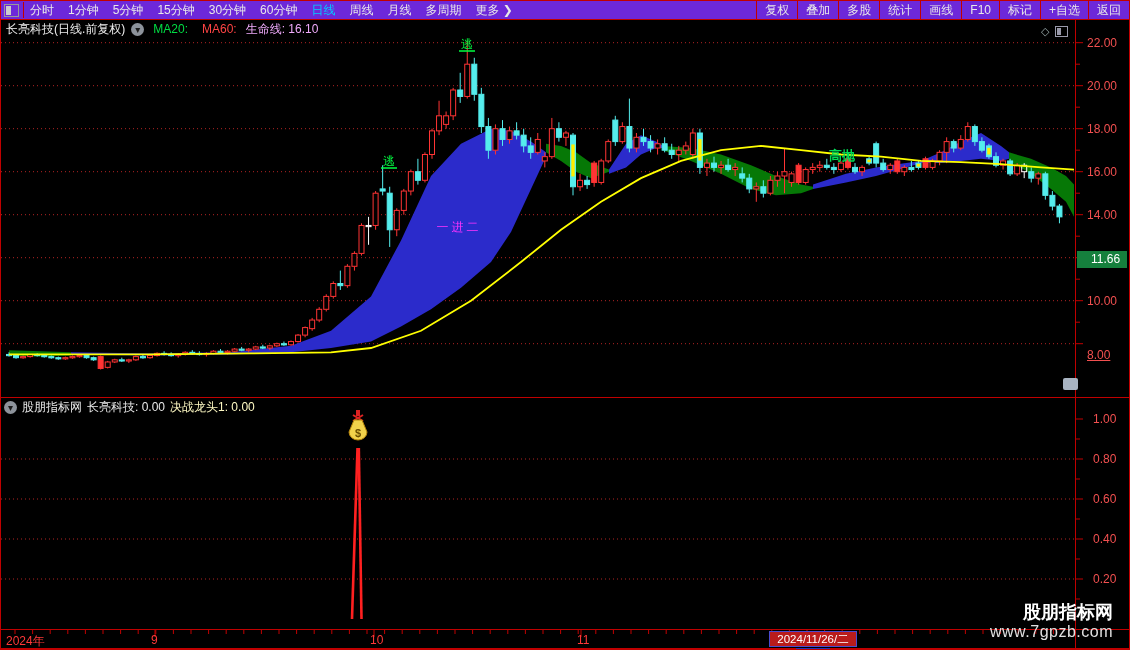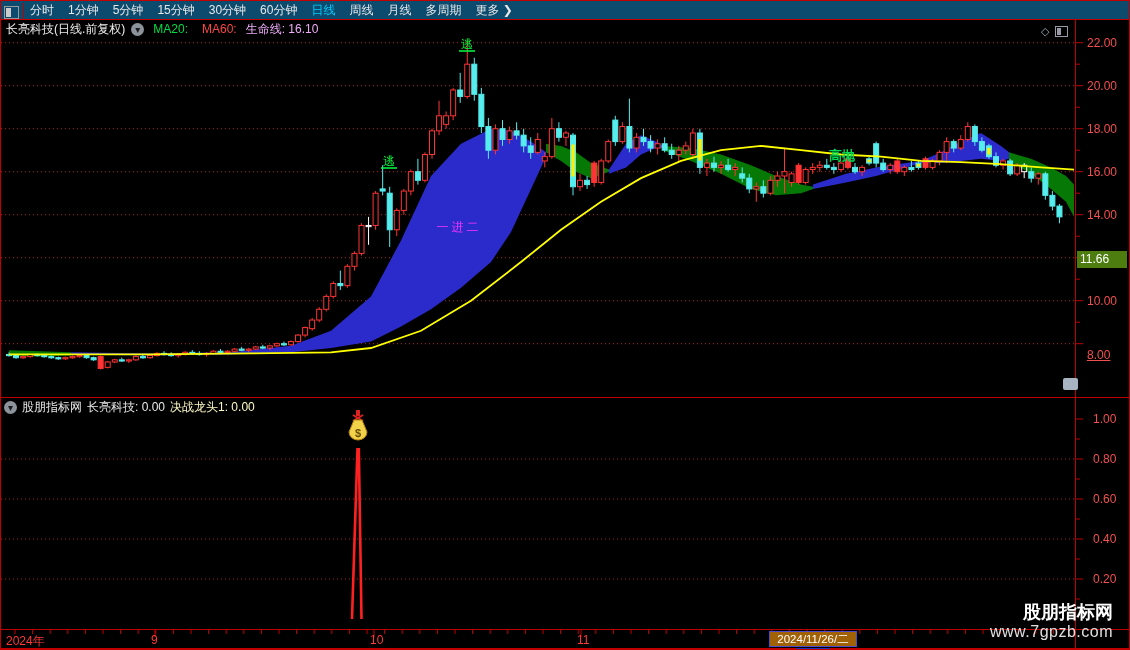--- a/index.html
+++ b/index.html
@@ -1,42 +1,42 @@
 <!DOCTYPE html>
 <html><head>
 <meta charset="utf-8">
 <style>
   html,body{margin:0;padding:0;background:#222;}
   .app{position:relative;width:1130px;height:650px;background:#000;border:1px solid #c00000;
        box-sizing:border-box;overflow:hidden;font-family:"Liberation Sans",sans-serif;}
-  .toolbar{position:absolute;left:0;top:0;width:1128px;height:18px;background:#0c4a6e;
-           border-bottom:1px solid #c00000;z-index:6;display:flex;align-items:flex-end;}
+  .toolbar{position:absolute;left:0;top:0;width:1128px;height:18px;background:#6d28d9;
+           border-bottom:1px solid #c00000;z-index:6;display:flex;align-items:center;}
   .tb-win-icon{width:13px;height:11px;border:1px solid #999;margin:0 4px 0 3px;position:relative;}
   .tb-win-icon::after{content:"";position:absolute;left:1px;top:1px;width:5px;height:9px;background:#ccc;}
   .tb-sep{width:1px;height:16px;background:#c00000;margin-right:6px;}
   .tb-left{display:flex;gap:14px;align-items:center;color:#e8e8e8;font-size:12px;white-space:nowrap;}
   .tb-left .tab{cursor:default;}
   .tb-left .active{color:#00ccff;}
   .tb-right{margin-left:auto;display:flex;align-items:center;height:18px;color:#e8e8e8;font-size:12px;}
   .tb-right .act{padding:0 8px;border-left:1px solid #c00000;height:18px;display:flex;align-items:center;white-space:nowrap;}
   .titlerow{position:absolute;left:0;top:20px;height:16px;z-index:5;display:flex;align-items:center;
             font-size:12px;white-space:nowrap;}
   .titlerow .name{color:#eee;margin-left:5px;}
   .circ-icon{width:13px;height:13px;border-radius:50%;background:#8d939b;color:#1b1b1b;font-size:10px;
              line-height:13px;text-align:center;margin-left:6px;}
   .lg{margin-left:9px;}
   .sub-header{position:absolute;left:0;top:399px;height:15px;z-index:5;display:flex;align-items:center;
               font-size:12px;white-space:nowrap;}
   .sub-header .src{color:#e8e8e8;margin-left:5px;}
   .wm{position:absolute;right:16px;z-index:7;text-align:right;line-height:1;}
   .wm1{top:602px;font-size:18px;font-weight:bold;color:#fff;}
   .wm2{top:623px;font-size:16px;color:#e0e0e0;letter-spacing:.5px;}
-  .price-tag{position:absolute;left:1076px;top:250px;width:50px;height:17px;background:#4d7c0f;
-             color:#fff;font-size:12px;line-height:17px;padding-left:3px;z-index:4;box-sizing:border-box;}
-  .date-tag{position:absolute;left:768px;top:630px;width:88px;height:16px;background:#a16207;
+  .price-tag{position:absolute;left:1076px;top:250px;width:50px;height:17px;background:#15803d;
+             color:#fff;font-size:12px;line-height:17px;padding-left:14px;z-index:4;box-sizing:border-box;}
+  .date-tag{position:absolute;left:768px;top:630px;width:88px;height:16px;background:#b91c1c;
             border:1px solid #4a4ad0;color:#fff;font-size:11.5px;line-height:14px;text-align:center;
             z-index:4;box-sizing:border-box;}
   .ax-label{position:absolute;color:#f25050;font-size:12px;z-index:3;}
   .x-label{position:absolute;top:632px;color:#ff3838;font-size:12px;z-index:3;}
   .corner-icons{position:absolute;top:24px;z-index:5;color:#9aa;font-size:11px;display:flex;gap:6px;align-items:center;}
   .mini-win{width:11px;height:9px;border:1px solid #99a;position:relative;display:inline-block;}
   .mini-win::after{content:"";position:absolute;left:1px;top:1px;width:4px;height:7px;background:#99a;}
   svg{position:absolute;left:0;top:0;z-index:1;}
   .clip-strip{position:absolute;left:795px;top:647px;width:34px;height:2px;background:#2233bb;z-index:3;}
 </style>
@@ -53,20 +53,31 @@
         <span class="tab">1分钟</span>
         <span class="tab">5分钟</span>
         <span class="tab">15分钟</span>
         <span class="tab">30分钟</span>
         <span class="tab">60分钟</span>
         <span class="tab active">日线</span>
         <span class="tab">周线</span>
         <span class="tab">月线</span>
         <span class="tab">多周期</span>
         <span class="tab">更多 ❯</span>
+      </div>
+    <div class="tb-right" id="tb-right">
+        <span class="act">复权</span>
+        <span class="act">叠加</span>
+        <span class="act">多股</span>
+        <span class="act">统计</span>
+        <span class="act">画线</span>
+        <span class="act">F10</span>
+        <span class="act">标记</span>
+        <span class="act">+自选</span>
+        <span class="act">返回</span>
       </div>
   </div>
 
   <svg id="cv" width="1130" height="650" viewBox="0 0 1130 650">
       <line x1="0" y1="41.7" x2="1074" y2="41.7" stroke="#b32424" stroke-width="1" stroke-dasharray="1 3"></line>
       <line x1="0" y1="84.7" x2="1074" y2="84.7" stroke="#b32424" stroke-width="1" stroke-dasharray="1 3"></line>
       <line x1="0" y1="127.7" x2="1074" y2="127.7" stroke="#b32424" stroke-width="1" stroke-dasharray="1 3"></line>
       <line x1="0" y1="170.7" x2="1074" y2="170.7" stroke="#b32424" stroke-width="1" stroke-dasharray="1 3"></line>
       <line x1="0" y1="213.7" x2="1074" y2="213.7" stroke="#b32424" stroke-width="1" stroke-dasharray="1 3"></line>
       <line x1="0" y1="256.7" x2="1074" y2="256.7" stroke="#b32424" stroke-width="1" stroke-dasharray="1 3"></line>

